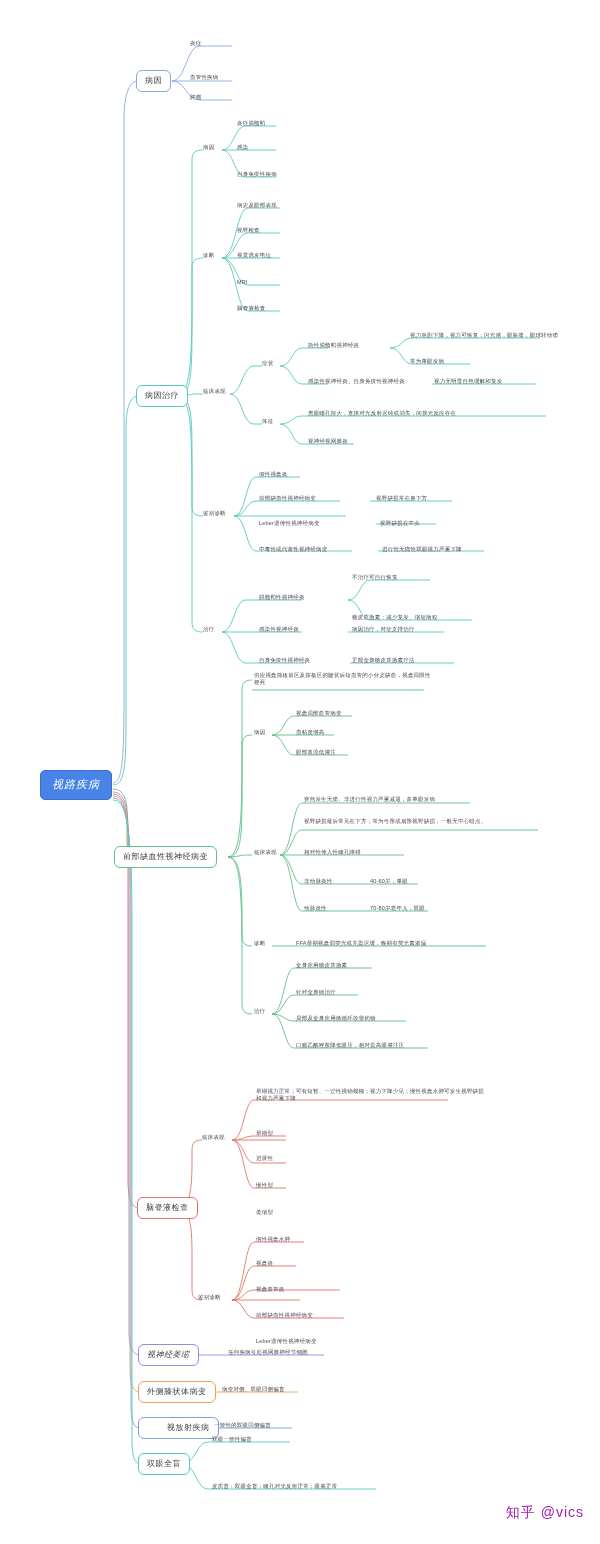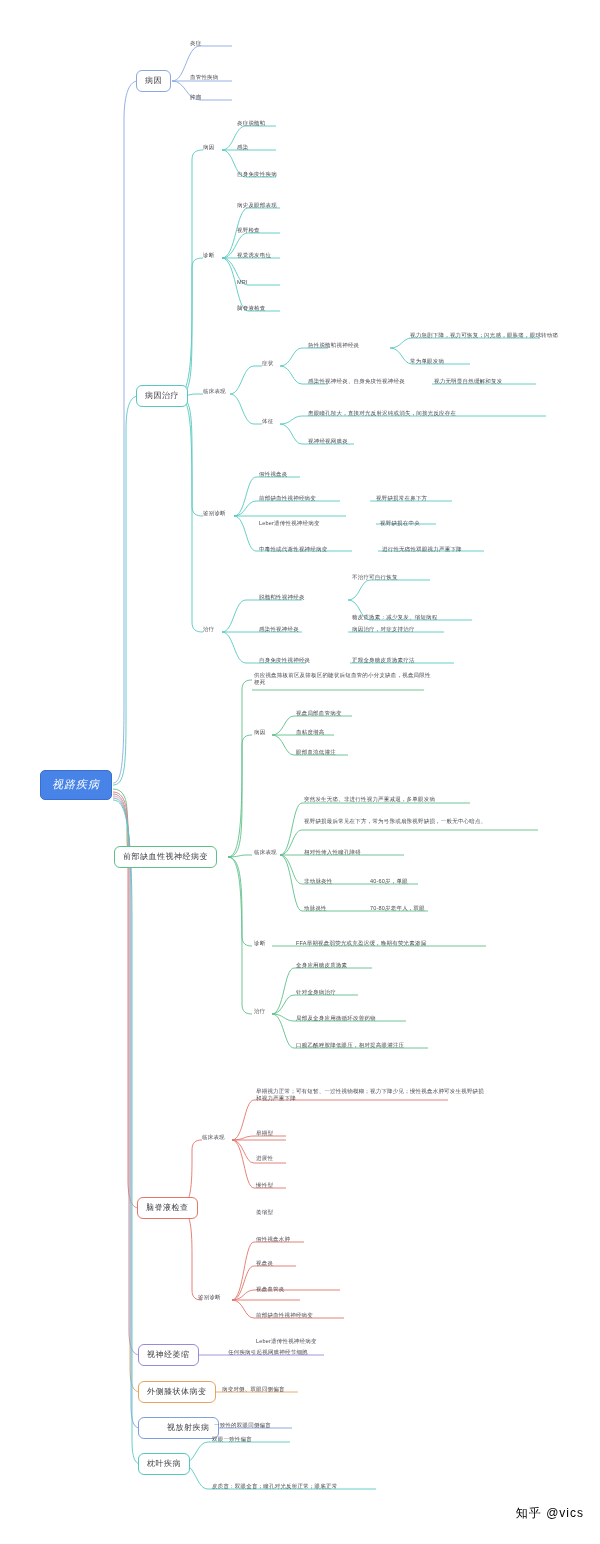--- a/index.html
+++ b/index.html
@@ -11,28 +11,28 @@
   
   .root{background:#4884e8;border:1px solid #3a6fd0;border-radius:5px;color:#ffffff;
         font-size:11px;padding:7px 11px;letter-spacing:1px;}
   
   .topic{border-radius:6px;border:1px solid;background:#ffffff;font-size:8px;
          padding:5px 8px;letter-spacing:.5px;}
   .t-blue{border-color:#8aa8e0;color:#3f3f46;}
   .t-teal{border-color:#56c8c0;color:#3f3f46;}
   .t-green{border-color:#5fc08a;color:#3f3f46;}
   .t-red{border-color:#e3756a;color:#3f3f46;}
-  .t-purple{border-color:#9a8ad8;color:#3f3f46;}
+  .t-purple{border-color:#9a8ad8;color:#3f3f46;font-style:italic;}
   .t-orange{border-color:#e8a45c;color:#3f3f46;}
   .t-blue2{border-color:#7f9fe0;color:#3f3f46;padding-left:28px;}
   .t-teal2{border-color:#56c8c0;color:#3f3f46;}
   
   .leaf{font-size:5.5px;color:#4a4a52;letter-spacing:.2px;}
   .leaf.w{white-space:normal;}
-  .watermark{position:absolute;right:16px;bottom:22px;font-size:12px;color:#000000;
+  .watermark{position:absolute;right:16px;bottom:22px;font-size:14px;color:#a21caf;
              letter-spacing:1px;}
 </style>
 </head>
 <body>
 
 <div id="canvas">
 
   <svg class="links" viewBox="0 0 600 1544" xmlns="http://www.w3.org/2000/svg" fill="none" stroke-width="0.9">
 
     <g stroke="#8aa8e0">
@@ -273,18 +273,18 @@
 
   <div class="node topic t-purple" style="left:138px;top:1344px;">视神经萎缩</div>
   <div class="node leaf" style="left:228px;top:1349px;">任何疾病引起视网膜神经节细胞</div>
 
   <div class="node topic t-orange" style="left:138px;top:1381px;">外侧膝状体病变</div>
   <div class="node leaf" style="left:222px;top:1386px;">病变对侧、双眼同侧偏盲</div>
 
   <div class="node topic t-blue2" style="left:138px;top:1417px;">视放射疾病</div>
   <div class="node leaf" style="left:214px;top:1422px;">一致性的双眼同侧偏盲</div>
 
-  <div class="node topic t-teal2" style="left:138px;top:1453px;">枕叶疾病</div>
+  <div class="node topic t-teal2" style="left:138px;top:1453px;">双眼全盲</div>
   <div class="node leaf" style="left:212px;top:1436px;">双眼一致性偏盲</div>
   <div class="node leaf" style="left:212px;top:1483px;">皮质盲：双眼全盲；瞳孔对光反射正常；眼底正常</div>
 
   <div class="watermark">知乎 @vics</div>
 </div>
 
 </body></html>

